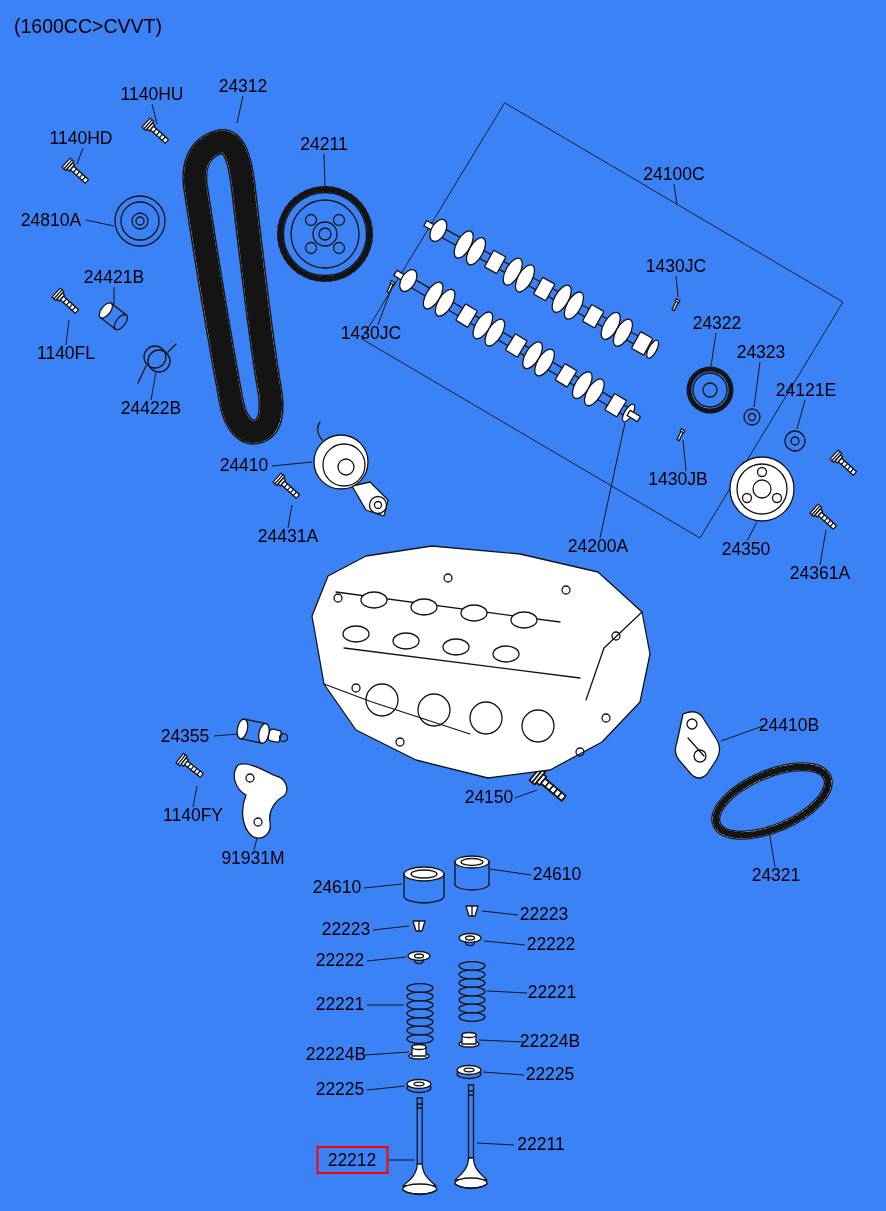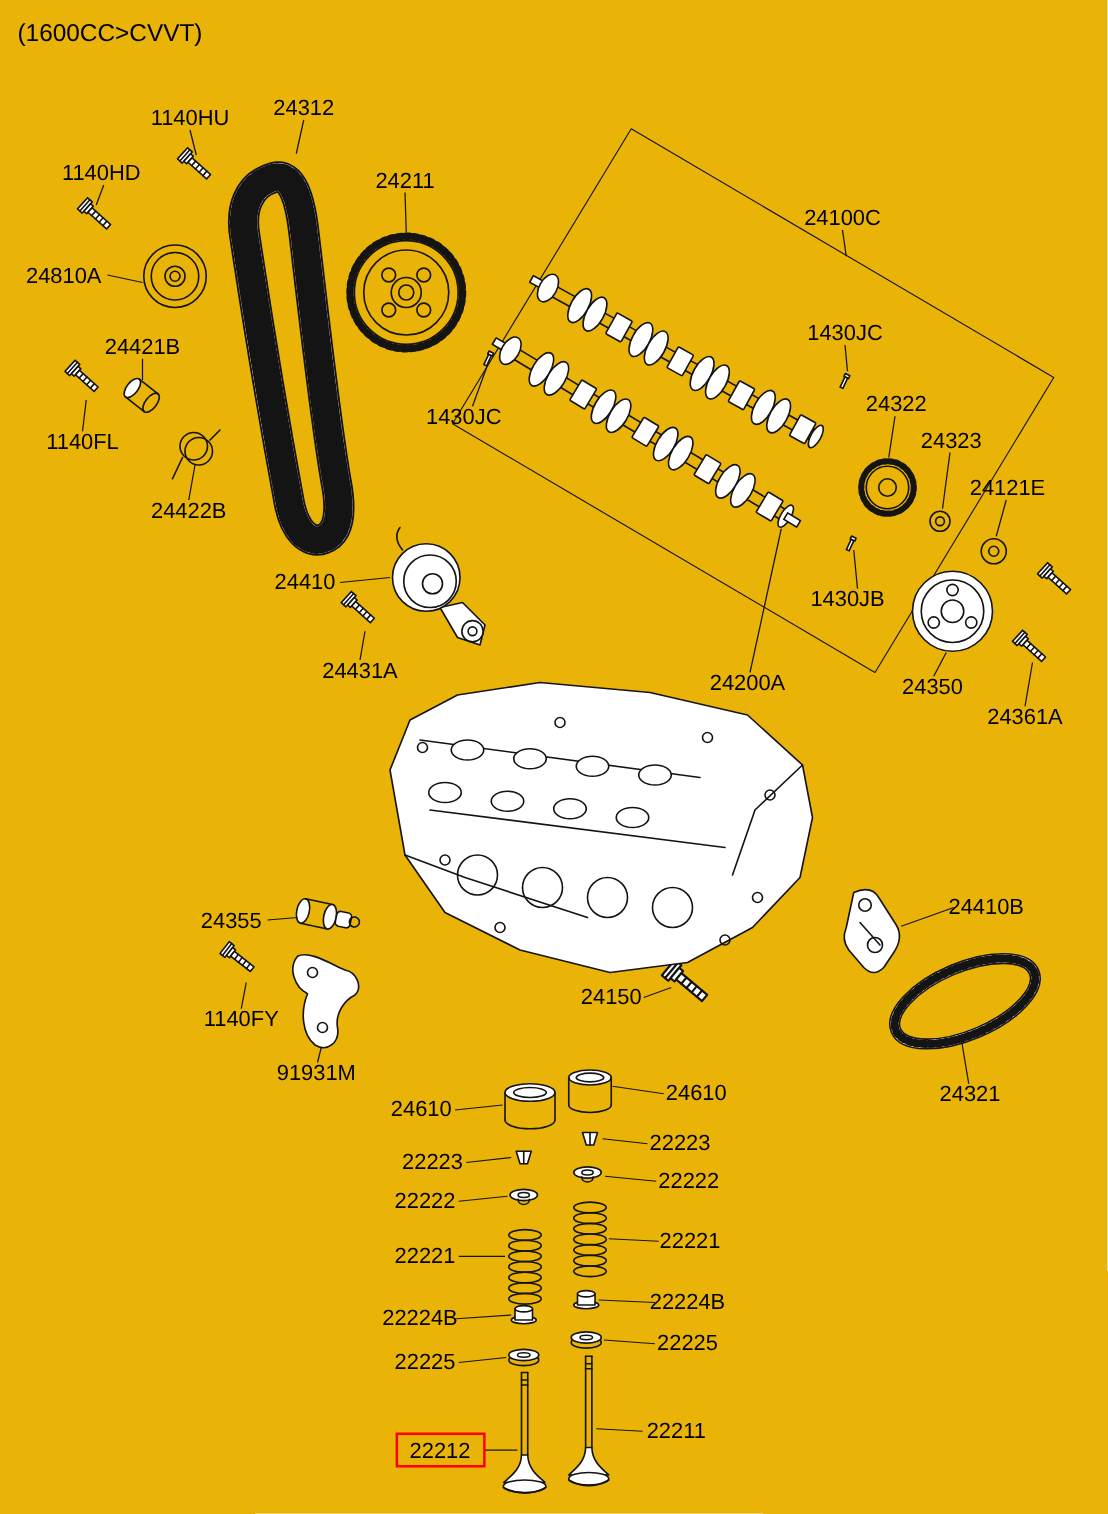--- a/index.html
+++ b/index.html
@@ -1,16 +1,16 @@
 <!DOCTYPE html>
 <html><head>
 <meta charset="utf-8">
 <style>
   html,body{margin:0;padding:0;background:#ffffff;}
-  .stage{position:relative;width:886px;height:1211px;background:#eab308;overflow:hidden;
+  .stage{position:relative;width:886px;height:1211px;background:#3b82f6;overflow:hidden;
          font-family:"Liberation Sans",sans-serif;}
   svg{display:block;}
   svg text{font-family:"Liberation Sans",sans-serif;font-size:17.5px;fill:#000;}
   svg text.title-text{font-size:19.5px;}
 </style>
 </head>
 <body>
 
 <div class="stage">
 <svg width="886" height="1211" viewBox="0 0 886 1211">

